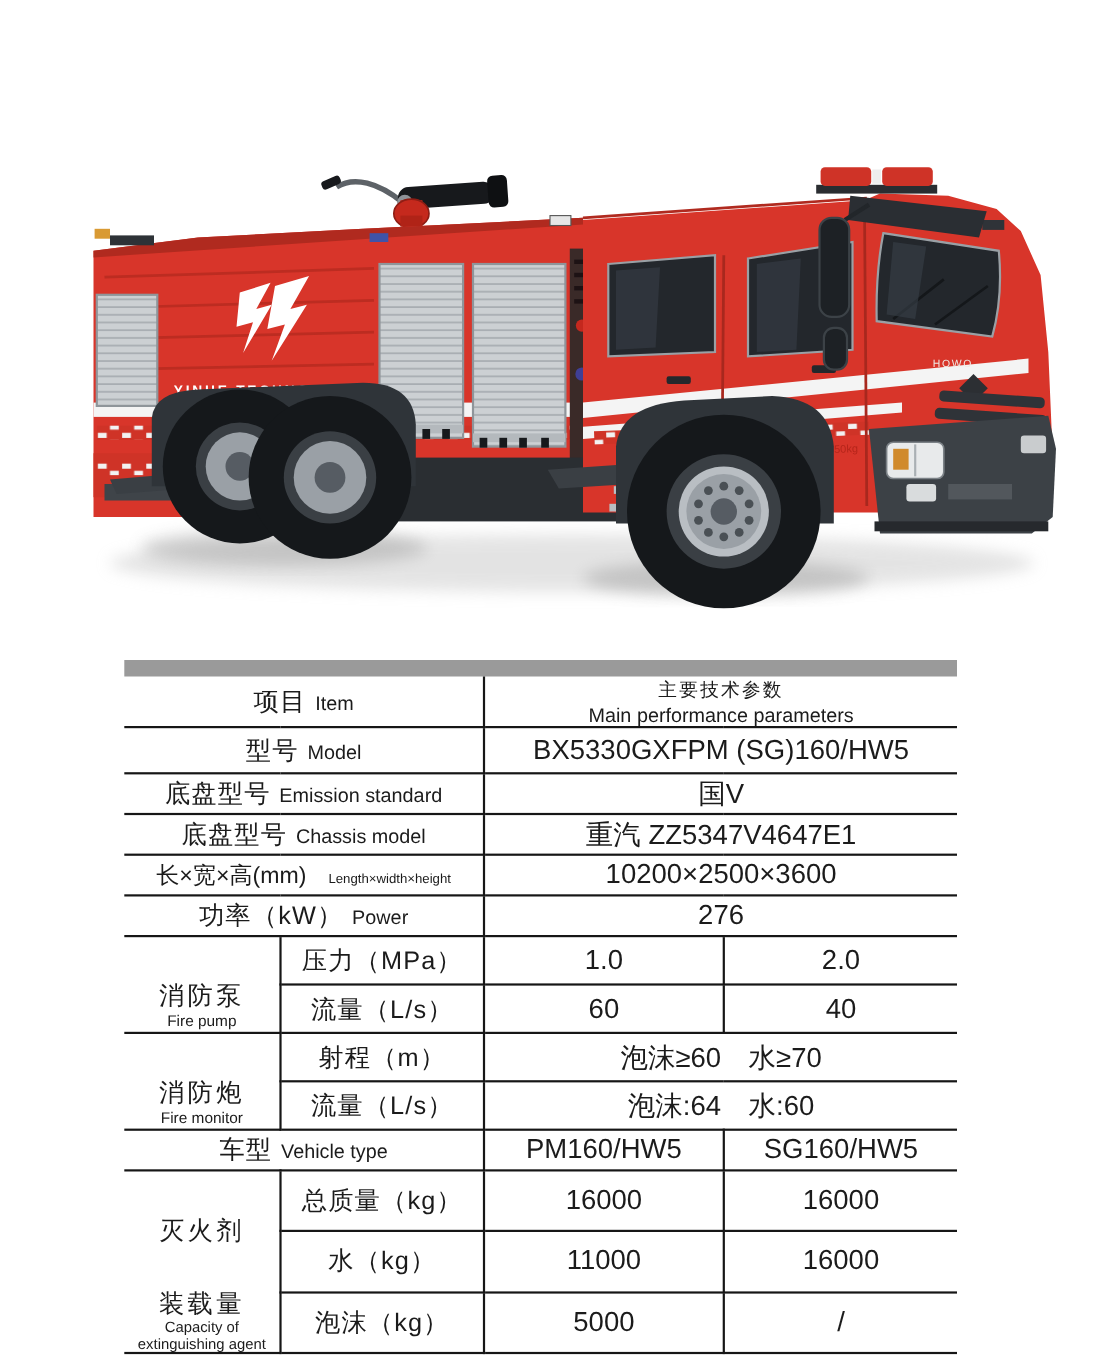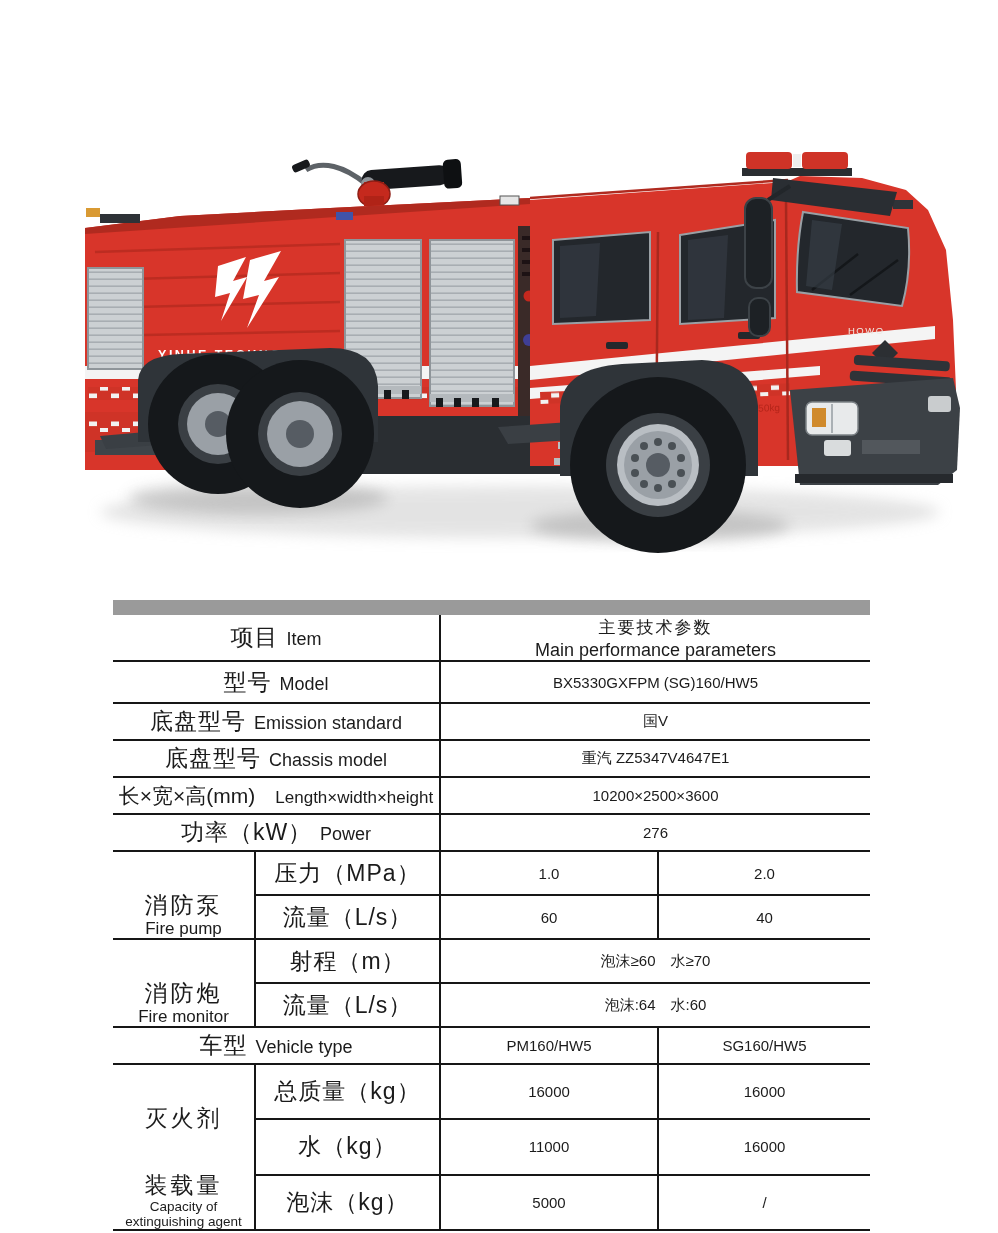--- a/index.html
+++ b/index.html
@@ -9,27 +9,27 @@
   .table-wrap{position:absolute;left:113px;top:600px;width:757px;}
   .bar{height:15px;background:#9a9a9a;}
   .bar.bottom{margin-top:4px;}
   table.spec{border-collapse:collapse;table-layout:fixed;width:757px;}
   table.spec td{padding:0 2px;text-align:center;vertical-align:middle;
         border-bottom:2px solid #161616;overflow:hidden;}
   td.bR{border-right:2px solid #161616;}
   tr.h-head{height:37px;} tr.h-42{height:42px;} tr.h{height:37px;}
   .zh{font-size:23px;letter-spacing:1px;}
   .en{font-size:18px;margin-left:8px;letter-spacing:0;}
-  .en-sm{font-size:17px;margin-left:4px;padding-left:16px;}
-  .val{font-size:15px;}
+  .en-sm{font-size:12px;margin-left:4px;padding-left:16px;}
+  .val{font-size:25px;}
   .stack{line-height:1;}
   .zh-h{display:block;font-size:17px;line-height:26px;letter-spacing:2px;}
   .en-h{display:block;font-size:18px;line-height:19px;}
   .g-zh{display:block;font-size:23px;line-height:27px;letter-spacing:3px;margin-top:40px;}
-  .g-en{display:block;font-size:17px;line-height:19px;}
+  .g-en{display:block;font-size:14px;line-height:19px;}
   .g-en-sm{display:block;font-size:13.5px;line-height:15px;}
 </style>
 </head>
 <body>
 
 <div class="page">
 
   <svg class="truck" viewBox="0 0 998 420" xmlns="http://www.w3.org/2000/svg">
     <defs>
       <pattern id="shut" width="9" height="7" patternUnits="userSpaceOnUse">

